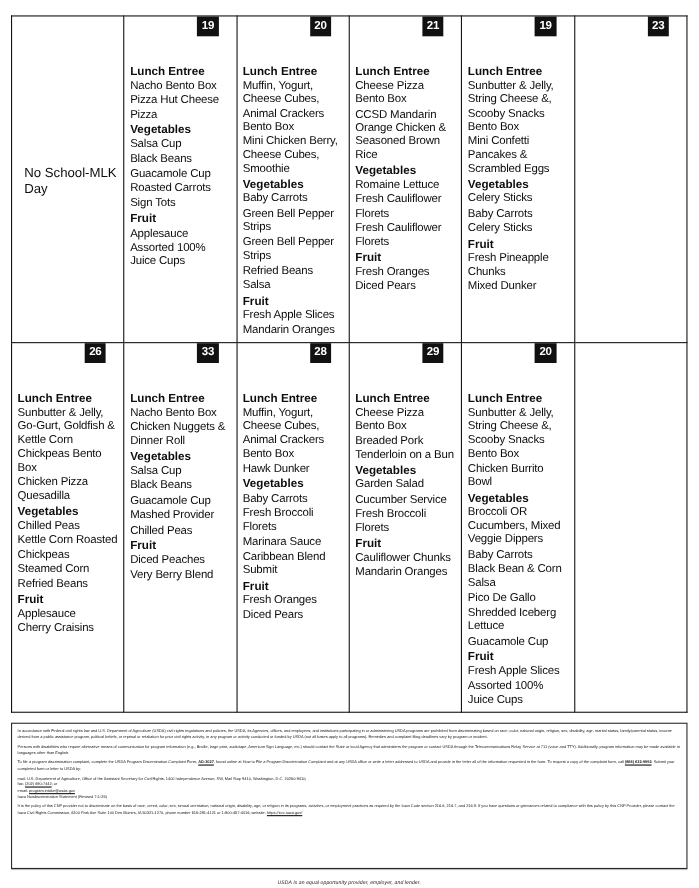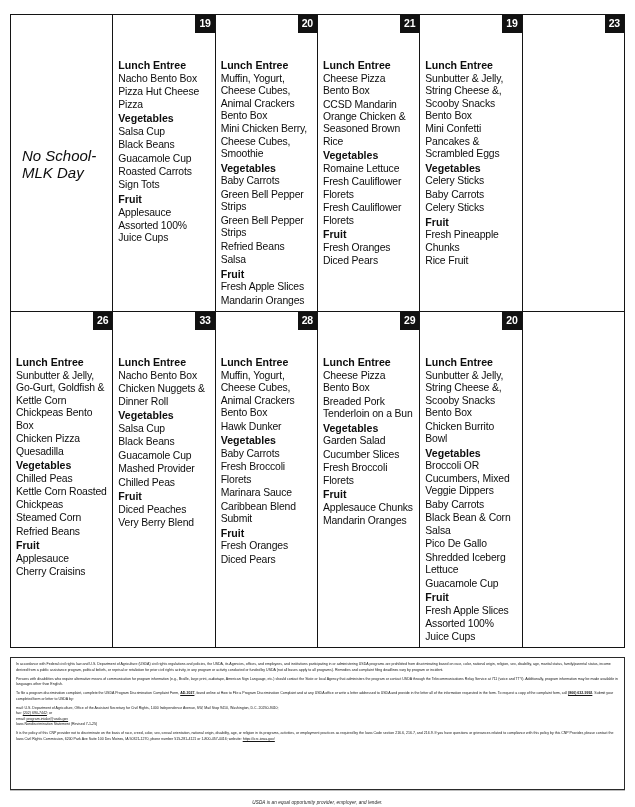--- a/index.html
+++ b/index.html
@@ -38,21 +38,21 @@
   }
   .cell-inner {
     position: relative;
     padding: 4px 5px 3px 5px;
     height: 100%;
   }
 
   .daynum {
     position: absolute;
     top: 0;
-    right: 0;
+    right: 16px;
     background: #111111;
     color: #ffffff;
     font-size: 10.5px;
     font-weight: bold;
     line-height: 1;
     padding: 3px 4px 4px 4px;
     min-width: 17px;
     text-align: center;
     letter-spacing: -0.2px;
   }
@@ -67,22 +67,21 @@
 
   .item {
     font-size: 10.4px;
     line-height: 1.2;
     margin: 0 0 1px 0;
     letter-spacing: -0.15px;
   }
   .first-head { padding-right: 22px; margin-top: 40px; }
 
   .noschool {
-    font-size: 15px;
-    font-style: italic;
+    font-size: 12px;
     text-align: left;
     padding-left: 6px;
     display: flex;
     align-items: center;
     height: 100%;
   }
 
   
   .legal {
     width: 615px;
@@ -206,21 +205,21 @@
             <div class="item">Sunbutter &amp; Jelly, String Cheese &amp;, Scooby Snacks Bento Box</div>
             <div class="item">Mini Confetti Pancakes &amp; Scrambled Eggs</div>
 
             <div class="section-head">Vegetables</div>
             <div class="item">Celery Sticks</div>
             <div class="item">Baby Carrots</div>
             <div class="item">Celery Sticks</div>
 
             <div class="section-head">Fruit</div>
             <div class="item">Fresh Pineapple Chunks</div>
-            <div class="item">Rice Fruit</div>
+            <div class="item">Mixed Dunker</div>
           </div>
         </td>
 
         <td>
           <div class="cell-inner">
             <div class="daynum">23</div>
           </div>
         </td>
 
       </tr>
@@ -291,25 +290,25 @@
         <td>
           <div class="cell-inner">
             <div class="daynum">29</div>
 
             <div class="section-head first-head">Lunch Entree</div>
             <div class="item">Cheese Pizza Bento Box</div>
             <div class="item">Breaded Pork Tenderloin on a Bun</div>
 
             <div class="section-head">Vegetables</div>
             <div class="item">Garden Salad</div>
-            <div class="item">Cucumber Slices</div>
+            <div class="item">Cucumber Service</div>
             <div class="item">Fresh Broccoli Florets</div>
 
             <div class="section-head">Fruit</div>
-            <div class="item">Applesauce Chunks</div>
+            <div class="item">Cauliflower Chunks</div>
             <div class="item">Mandarin Oranges</div>
           </div>
         </td>
 
         <td>
           <div class="cell-inner">
             <div class="daynum">20</div>
 
             <div class="section-head first-head">Lunch Entree</div>
             <div class="item">Sunbutter &amp; Jelly, String Cheese &amp;, Scooby Snacks Bento Box</div>

